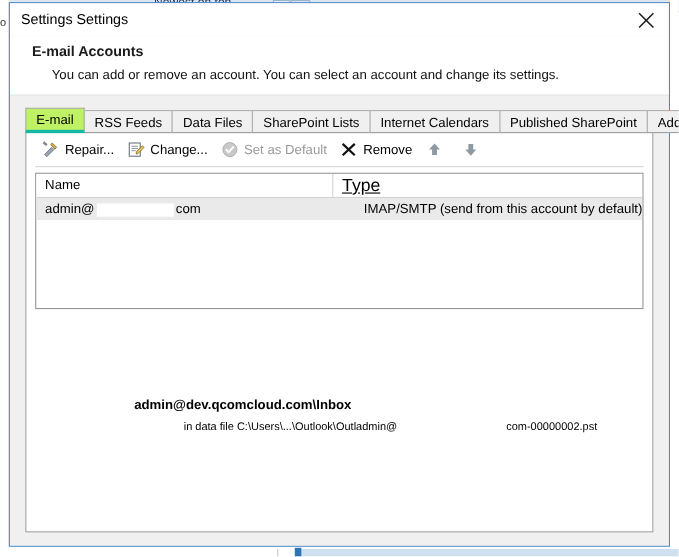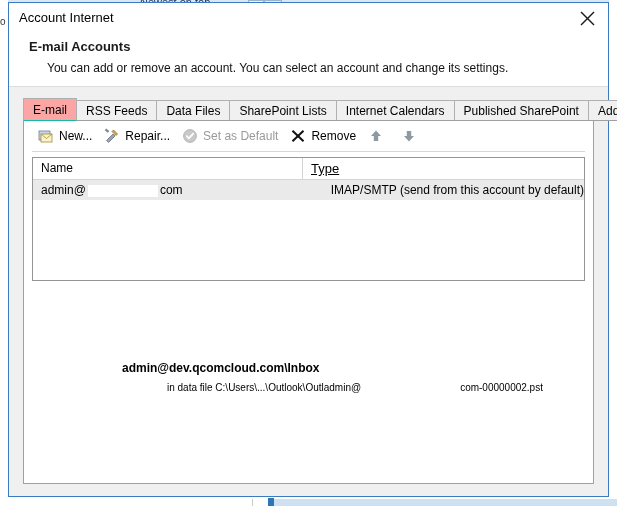--- a/index.html
+++ b/index.html
@@ -132,22 +132,22 @@
     padding: 0 9px;
     display: flex; align-items: center;
     font-size: 12px; color: #000;
     background: #f0f0f0;
     border: 1px solid #b0b0b0;
     border-bottom: 1px solid #a0a0a0;
     margin-right: -1px;
     white-space: nowrap;
   }
   .tab.selected {
-    background: #fca5a5;
-    border-bottom: 1px solid #14b8a6;
+    background: #bef264;
+    border-bottom: 3px solid #14b8a6;
     height: 23px;
     z-index: 4;
     position: relative;
     justify-content: center;
   }
 
   
   .tabpanel {
     position: absolute;
     left: 14px; top: 33px; right: 14px; bottom: 12px;
@@ -197,21 +197,21 @@
     background: #ffffff;
   }
   .lb-col-name {
     width: 270px; box-sizing: border-box;
     border-right: 1px solid #d4d4d4;
     padding: 3px 0 0 8px;
     font-size: 12px;
   }
   .lb-col-type {
     flex: 1; padding: 3px 0 0 8px;
-    font-size: 13px;
+    font-size: 16px;
     text-decoration: underline;
   }
   .lb-row {
     display: flex; height: 20px;
     background: #eaeaea;
     align-items: center;
     gap: 40px;
   }
   .lb-cell-name {
     width: 270px; box-sizing: border-box;
@@ -275,21 +275,21 @@
   <div class="bg-right-edge"></div>
   <div class="bg-bottom"></div>
   <div class="bg-bottom-scroll"></div>
   <div class="bg-bottom-rest"></div>
   <div class="bg-bottom-thumb"></div>
 </div>
 
 <div id="dialog">
 
   <div class="titlebar">
-    <div class="title-text">Account Internet</div>
+    <div class="title-text">Settings Settings</div>
     <div class="close-x">
       <svg width="17" height="17" viewBox="0 0 17 17" aria-hidden="true">
         <line x1="2" y1="2" x2="15" y2="15" stroke="#1a1a1a" stroke-width="1.4"></line>
         <line x1="15" y1="2" x2="2" y2="15" stroke="#1a1a1a" stroke-width="1.4"></line>
       </svg>
     </div>
   </div>
 
   <div class="header-band">
     <div class="header-title">E-mail Accounts</div>
@@ -319,42 +319,44 @@
       </div>
       <div class="tab">
         <span>Address Books</span>
       </div>
     </div>
 
     <div class="tabpanel">
 
       <div class="toolbar">
 
-        <div class="tbtn">
-          <span class="ico">
-            <svg width="16" height="16" viewBox="0 0 16 16">
-              <rect x="1" y="3" width="11" height="9" fill="#c8d6e8" stroke="#6b7f99" stroke-width="0.8"></rect>
-              <rect x="3" y="6" width="11" height="8" fill="#fdf3c8" stroke="#a08a34" stroke-width="0.8"></rect>
-              <path d="M3 6 L8.5 10.5 L14 6" fill="none" stroke="#a08a34" stroke-width="0.8"></path>
-            </svg>
-          </span>
-          <span class="lbl">New...</span>
-        </div>
 
         <div class="tbtn">
           <span class="ico">
             <svg width="16" height="16" viewBox="0 0 16 16">
               <path d="M2.5 12.5 L9 6 L11 8 L4.5 14.5 Z" fill="#9aa5b1" stroke="#5a6672" stroke-width="0.7"></path>
               <path d="M9.5 2 L13.5 6 L12 7.5 L8 3.5 Z" fill="#d8a94a" stroke="#8a6a18" stroke-width="0.7"></path>
               <rect x="1" y="1.5" width="4" height="2.2" fill="#7a8794" transform="rotate(40 3 2.6)"></rect>
             </svg>
           </span>
           <span class="lbl">Repair...</span>
         </div>
 
+        <div class="tbtn">
+          <span class="ico">
+            <svg width="16" height="16" viewBox="0 0 16 16">
+              <rect x="1.5" y="2" width="10" height="12" fill="#ffffff" stroke="#5c6670" stroke-width="0.9"></rect>
+              <line x1="3.5" y1="5" x2="9.5" y2="5" stroke="#7d8790" stroke-width="0.8"></line>
+              <line x1="3.5" y1="7" x2="9.5" y2="7" stroke="#7d8790" stroke-width="0.8"></line>
+              <line x1="3.5" y1="9" x2="7.5" y2="9" stroke="#7d8790" stroke-width="0.8"></line>
+              <path d="M8 10 L13.5 4.5 L15 6 L9.5 11.5 L7.8 12 Z" fill="#e8c560" stroke="#7d6412" stroke-width="0.7"></path>
+            </svg>
+          </span>
+          <span class="lbl">Change...</span>
+        </div>
 
         <div class="tbtn disabled">
           <span class="ico">
             <svg width="16" height="16" viewBox="0 0 16 16">
               <circle cx="8" cy="8" r="6.4" fill="#c9c9c9" stroke="#a9a9a9" stroke-width="0.8"></circle>
               <path d="M4.8 8.2 L6.9 10.4 L11.2 5.6" fill="none" stroke="#ffffff" stroke-width="1.7" stroke-linecap="round" stroke-linejoin="round"></path>
             </svg>
           </span>
           <span class="lbl">Set as Default</span>
         </div>

